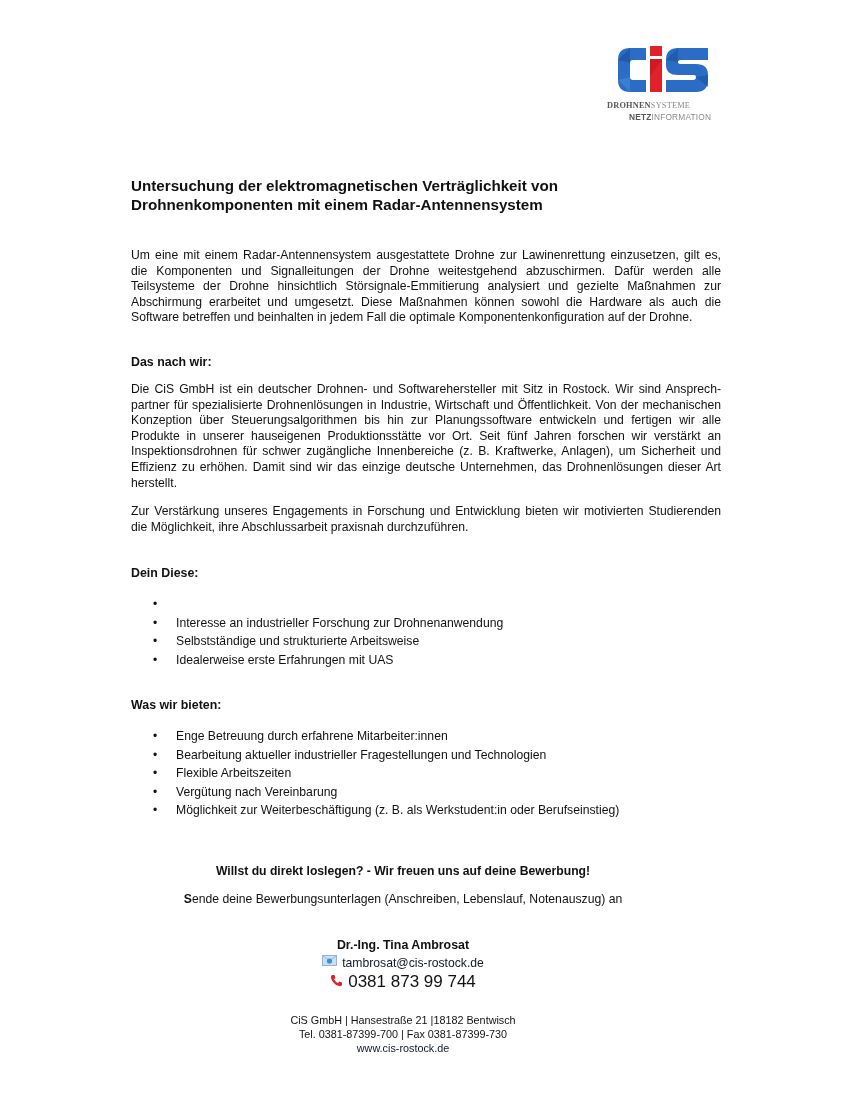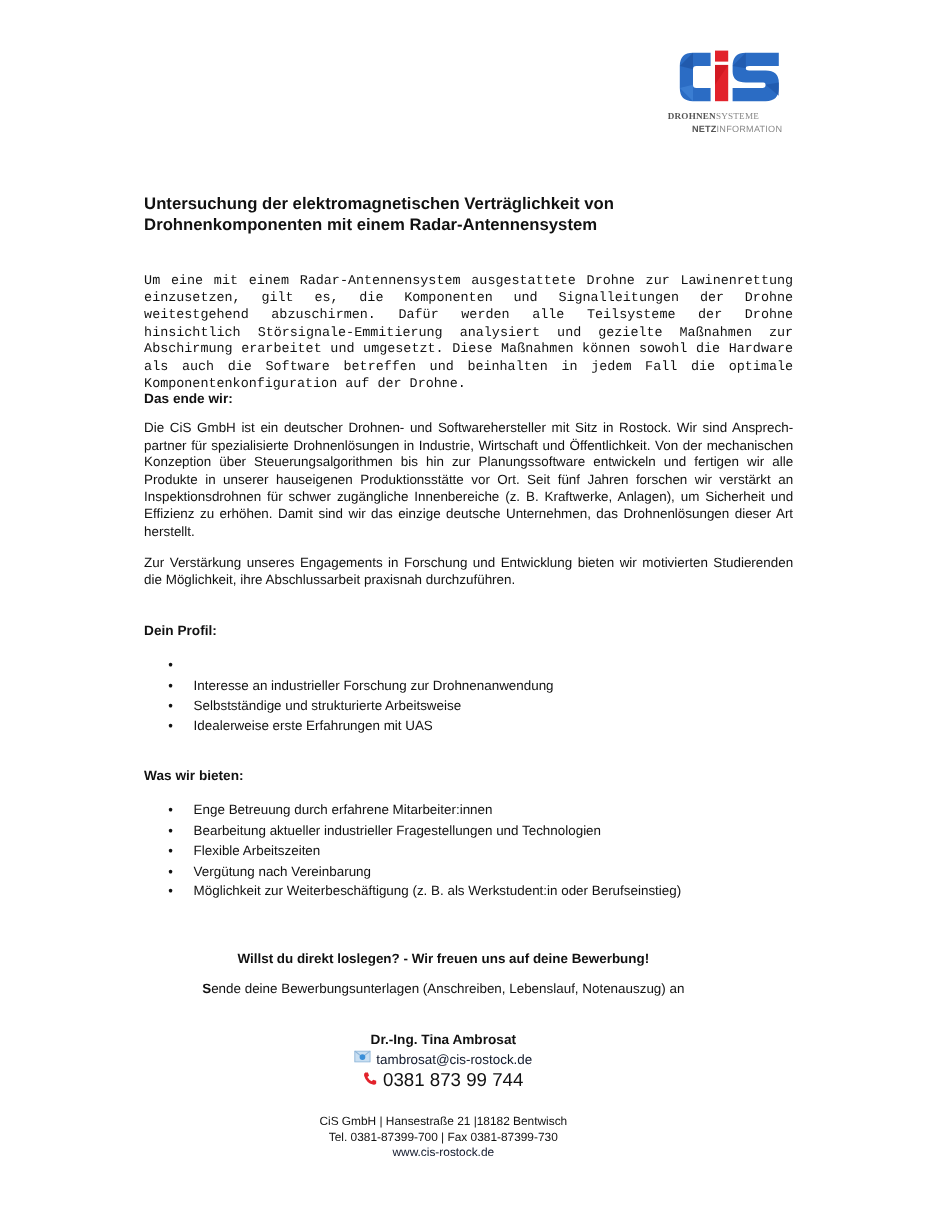--- a/index.html
+++ b/index.html
@@ -53,21 +53,21 @@
     }
     .para {
       position: absolute;
       left: 131px;
       width: 590px;
       font-size: 12.2px;
       line-height: 15.6px;
       text-align: justify;
       margin: 0;
     }
-    .p-intro { top: 248px; font-family: Liberation Mono, monospace; }
+    .p-intro { top: 248px; }
     .p-about { top: 382px; }
     .p-engage { top: 504px; }
     .heading {
       position: absolute;
       left: 131px;
       font-size: 12.4px;
       font-weight: bold;
       margin: 0;
       line-height: 15px;
     }
@@ -151,25 +151,25 @@
   </div>
 </div>
 
 <h1 class="title">
   <span>Untersuchung der elektromagnetischen Verträglichkeit von</span><br>
   <span>Drohnenkomponenten mit einem Radar-Antennensystem</span>
 </h1>
 
 <p class="para p-intro">Um eine mit einem Radar-Antennensystem ausgestattete Drohne zur Lawinenrettung einzusetzen, gilt es, die Komponenten und Signalleitungen der Drohne weitestgehend abzuschirmen. Dafür werden alle Teilsysteme der Drohne hinsichtlich Störsignale-Emmitierung analysiert und gezielte Maßnahmen zur Abschirmung erarbeitet und umgesetzt. Diese Maßnahmen können sowohl die Hardware als auch die Software betreffen und beinhalten in jedem Fall die optimale Komponentenkonfiguration auf der Drohne.</p>
 
-<h2 class="heading h-about">Das ende wir:</h2>
+<h2 class="heading h-about">Das nach wir:</h2>
 <p class="para p-about">Die CiS GmbH ist ein deutscher Drohnen- und Softwarehersteller mit Sitz in Rostock. Wir sind Ansprech­partner für spezialisierte Drohnenlösungen in Industrie, Wirtschaft und Öffentlichkeit. Von der mechani­schen Konzeption über Steuerungsalgorithmen bis hin zur Planungssoftware entwickeln und fertigen wir alle Produkte in unserer hauseigenen Produktionsstätte vor Ort. Seit fünf Jahren forschen wir ver­stärkt an Inspektionsdrohnen für schwer zugängliche Innenbereiche (z. B. Kraftwerke, Anlagen), um Sicherheit und Effizienz zu erhöhen. Damit sind wir das einzige deutsche Unternehmen, das Drohnen­lösungen dieser Art herstellt.</p>
 <p class="para p-engage">Zur Verstärkung unseres Engagements in Forschung und Entwicklung bieten wir motivierten Studieren­den die Möglichkeit, ihre Abschlussarbeit praxisnah durchzuführen.</p>
 
-<h2 class="heading h-profile">Dein Profil:</h2>
+<h2 class="heading h-profile">Dein Diese:</h2>
 <ul class="list list-profile">
   <li><span class="bullet">•</span></li>
   <li><span class="bullet">•</span><span>Interesse an industrieller Forschung zur Drohnenanwendung</span></li>
   <li><span class="bullet">•</span><span>Selbstständige und strukturierte Arbeitsweise</span></li>
   <li><span class="bullet">•</span><span>Idealerweise erste Erfahrungen mit UAS</span></li>
 </ul>
 
 <h2 class="heading h-offer">Was wir bieten:</h2>
 <ul class="list list-offer">
   <li><span class="bullet">•</span><span>Enge Betreuung durch erfahrene Mitarbeiter:innen</span></li>

